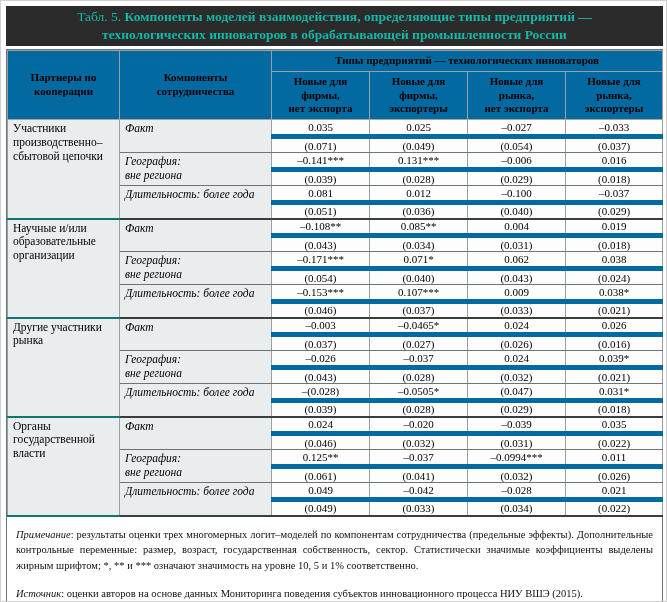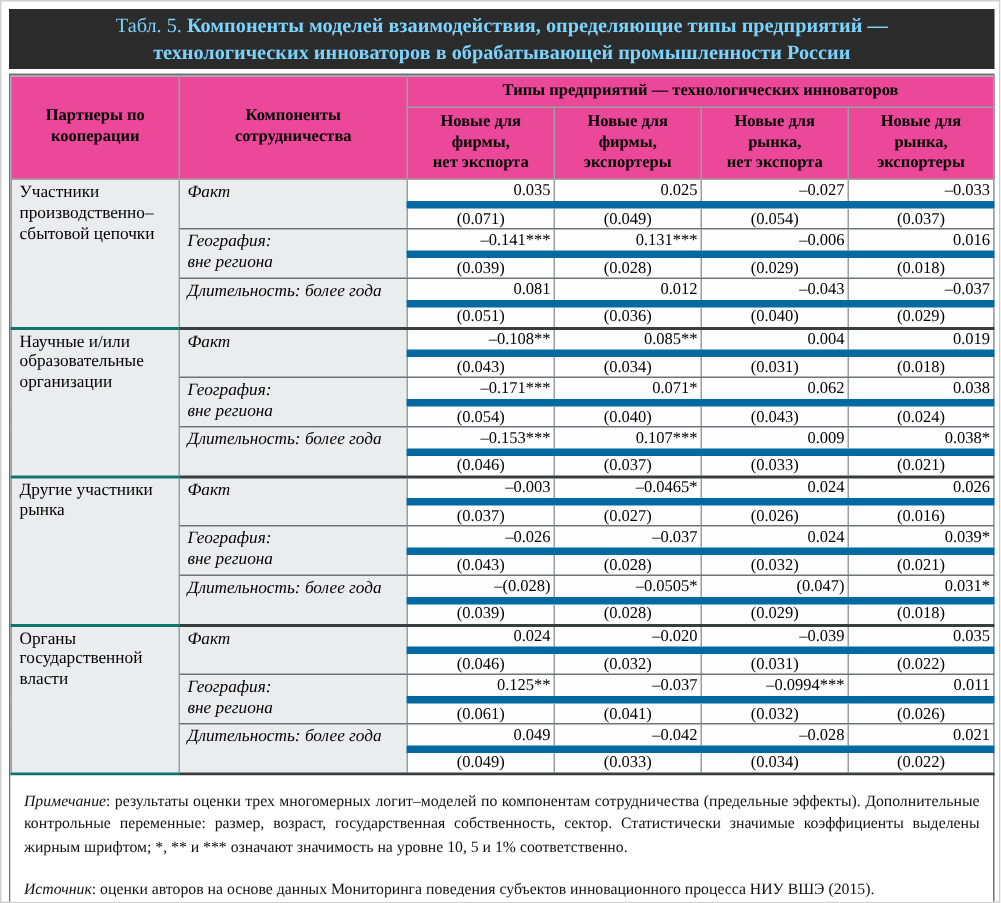--- a/index.html
+++ b/index.html
@@ -4,52 +4,52 @@
 <style>
   * { margin: 0; padding: 0; box-sizing: border-box; }
   html, body { background: #ffffff; }
   body { width: 667px; height: 602px; font-family: "Liberation Serif", serif; }
   .page {
     width: 667px; height: 602px; background: #fff;
     border: 1px solid #cfcfcf; overflow: hidden;
   }
   .title-bar {
     margin: 5px 5px 3px 5px; width: 657px; height: 40px;
-    background: #2b2b2b; color: #7dd3fc;
+    background: #2b2b2b; color: #14b8a6;
     display: flex; flex-direction: column; align-items: center; justify-content: center;
     font-size: 13.5px; line-height: 1.35; text-align: center;
   }
   .title-bar .t-prefix { font-weight: normal; }
   .title-bar b { font-weight: bold; }
   .frame {
     margin: 0 5px; width: 657px;
     border: 1px solid #6d7478; background: #fff;
   }
   table { border-collapse: collapse; table-layout: fixed; width: 655px; }
   th, td { border: 1px solid #98a0a3; }
   thead th {
-    background: #ec4899; font-weight: bold; font-size: 11px;
+    background: #0369a1; font-weight: bold; font-size: 11px;
     text-align: center; vertical-align: middle; line-height: 1.25; padding: 2px;
   }
   th.span-h { height: 21px; }
   th.type-h { height: 48px; }
   thead tr.sub-row th, thead th.corner { border-bottom: 1px solid #a3a3a3; }
   td.partner, td.comp {
     background: #e9edee; font-size: 11.5px; line-height: 1.2;
     text-align: left; vertical-align: top; padding: 2px 4px 2px 5px;
   }
   td.partner { border-bottom: 2px solid #0f766e; }
   td.comp { border-bottom: 1px solid #6d7478; font-style: italic; }
   td.data {
     background: #fdfdfd; font-size: 11px; text-align: center;
     vertical-align: middle; padding: 0 2px;
   }
   tr.vrow { height: 17px; }
   tr.erow { height: 16px; }
-  tr.vrow td.data { border-bottom: 1px solid #c4c9cb; text-align: right; }
+  tr.vrow td.data { border-bottom: 1px solid #c4c9cb; }
   tr.erow td.data { border-top: 5px solid #0369a1; border-bottom: 1px solid #6d7478; }
   td.b { font-weight: normal; }
   .group-end { border-bottom: 2px solid #383d40 !important; }
   .notes {
     padding: 10px 9px 8px 9px; min-height: 70px; background: #fff;
     font-size: 10.5px; line-height: 1.5; color: #111;
   }
   .notes p { text-align: justify; }
   .notes p + p { margin-top: 12px; }
   .notes i { font-style: italic; }
@@ -112,21 +112,21 @@
           <tr class="erow">
             <td class="data">(0.039)</td>
             <td class="data">(0.028)</td>
             <td class="data">(0.029)</td>
             <td class="data">(0.018)</td>
           </tr>
           <tr class="vrow">
             <td class="comp group-end" rowspan="2">Длительность: более года</td>
             <td class="data">0.081</td>
             <td class="data">0.012</td>
-            <td class="data">–0.043</td>
+            <td class="data">–0.100</td>
             <td class="data">–0.037</td>
           </tr>
           <tr class="erow">
             <td class="data group-end">(0.051)</td>
             <td class="data group-end">(0.036)</td>
             <td class="data group-end">(0.040)</td>
             <td class="data group-end">(0.029)</td>
           </tr>
           <tr class="vrow">
             <td class="partner" rowspan="6">Научные и/или<br>образовательные<br>организации</td>

